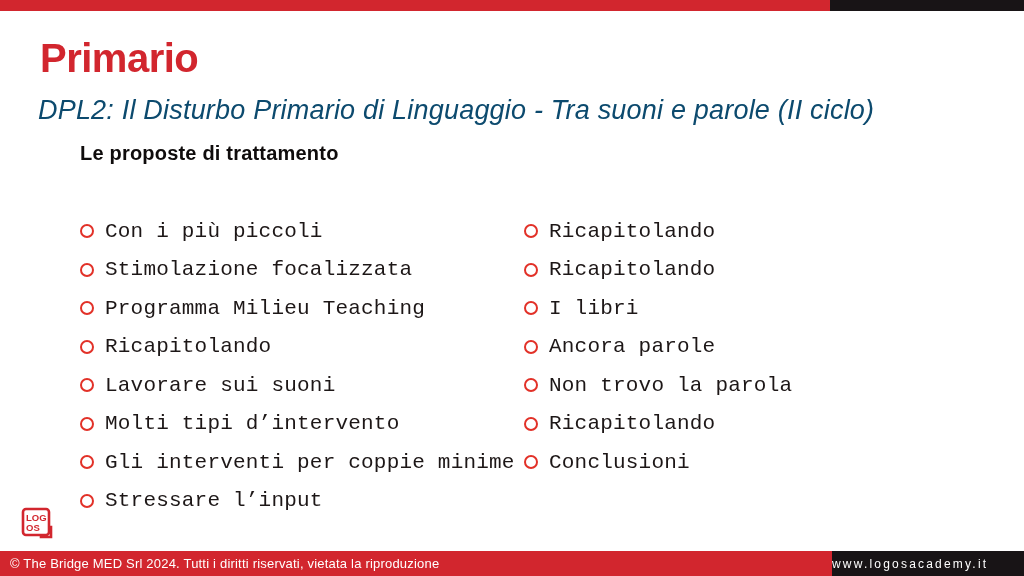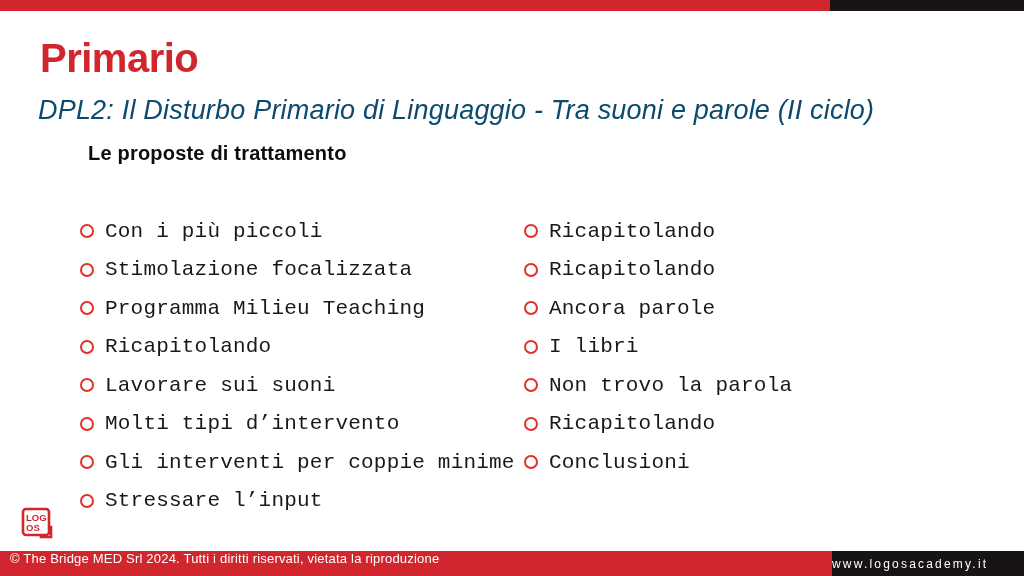--- a/index.html
+++ b/index.html
@@ -11,38 +11,38 @@
   
   .top-bar { position:absolute; top:0; left:0; width:1024px; height:11px; display:flex; }
   .top-bar-red { width:830px; height:100%; background:var(--red,#d2262e); }
   .top-bar-black { flex:1; height:100%; background:var(--black,#181416); }
 
   
   .title { position:absolute; left:40px; top:36px; font-size:40px; font-weight:bold;
            color:var(--red,#d2262e); letter-spacing:-0.5px; }
   .subtitle { position:absolute; left:38px; top:95px; font-size:27px; font-style:italic;
               color:#0c4a6e; letter-spacing:0.2px; }
-  .section-title { position:absolute; left:88px; top:142px; font-size:20px; font-weight:bold;
+  .section-title { position:absolute; left:80px; top:142px; font-size:20px; font-weight:bold;
                    color:#0f0c0c; letter-spacing:0.2px; }
 
   
   .col { position:absolute; top:212px; display:flex; flex-direction:column; list-style:none; }
   .col-left  { left:80px; }
   .col-right { left:524px; }
   .row { height:38.5px; display:flex; align-items:center; gap:11px;font-family:Liberation Mono, monospace; }
   .bullet { width:14px; height:14px; border:2.5px solid var(--bullet,#e23128);
             border-radius:50%; flex:none; background:transparent; }
   .item-text { font-size:21px; color:#1d1717; letter-spacing:0.2px; white-space:nowrap; }
 
   
   .logo { position:absolute; left:20px; top:506px; width:36px; height:36px; }
 
   
   .footer-bar { position:absolute; bottom:0; left:0; width:1024px; height:25px;
-                background:var(--red,#d2262e); display:flex; }
+                background:var(--red,#d2262e); display:flex; align-items:center; }
   .copyright { color:#fff; font-size:13px; padding-left:10px; letter-spacing:0.2px; }
   .site-box { position:absolute; bottom:0; right:0; width:192px; height:25px;
               background:var(--black,#181416); display:flex; align-items:center;
               justify-content:flex-start; }
   .site-text { color:#fff; font-size:12px; letter-spacing:2.2px; }
 </style>
 </head>
 <body>
 
 <div class="slide">
@@ -106,26 +106,26 @@
         <span class="item-text">Ricapitolando</span>
       </li>
 
       <li class="row">
         <span class="bullet"></span>
         <span class="item-text">Ricapitolando</span>
       </li>
 
       <li class="row">
         <span class="bullet"></span>
-        <span class="item-text">Ancora parole</span>
+        <span class="item-text">I libri</span>
       </li>
 
       <li class="row">
         <span class="bullet"></span>
-        <span class="item-text">I libri</span>
+        <span class="item-text">Ancora parole</span>
       </li>
 
       <li class="row">
         <span class="bullet"></span>
         <span class="item-text">Non trovo la parola</span>
       </li>
 
       <li class="row">
         <span class="bullet"></span>
         <span class="item-text">Ricapitolando</span>

